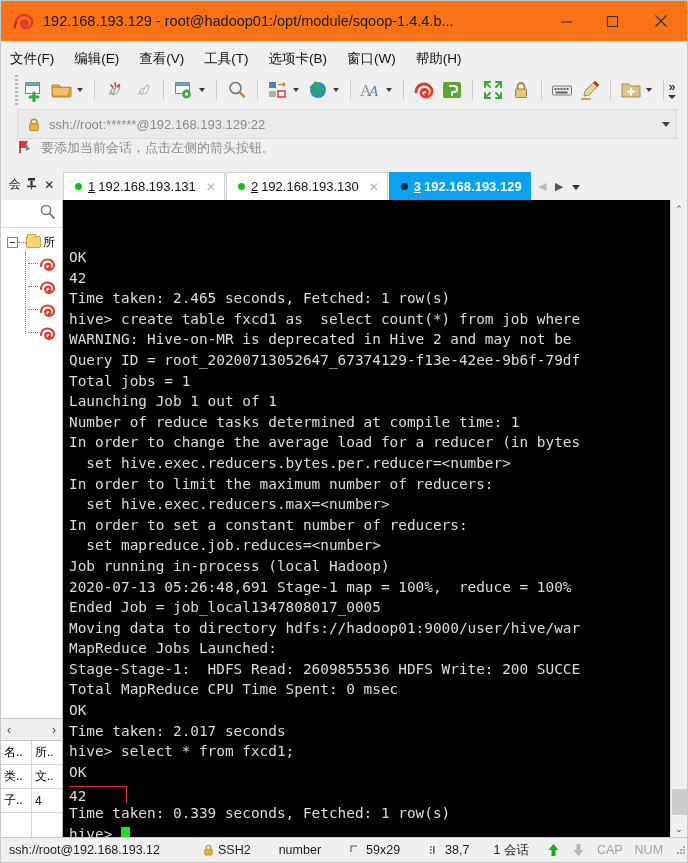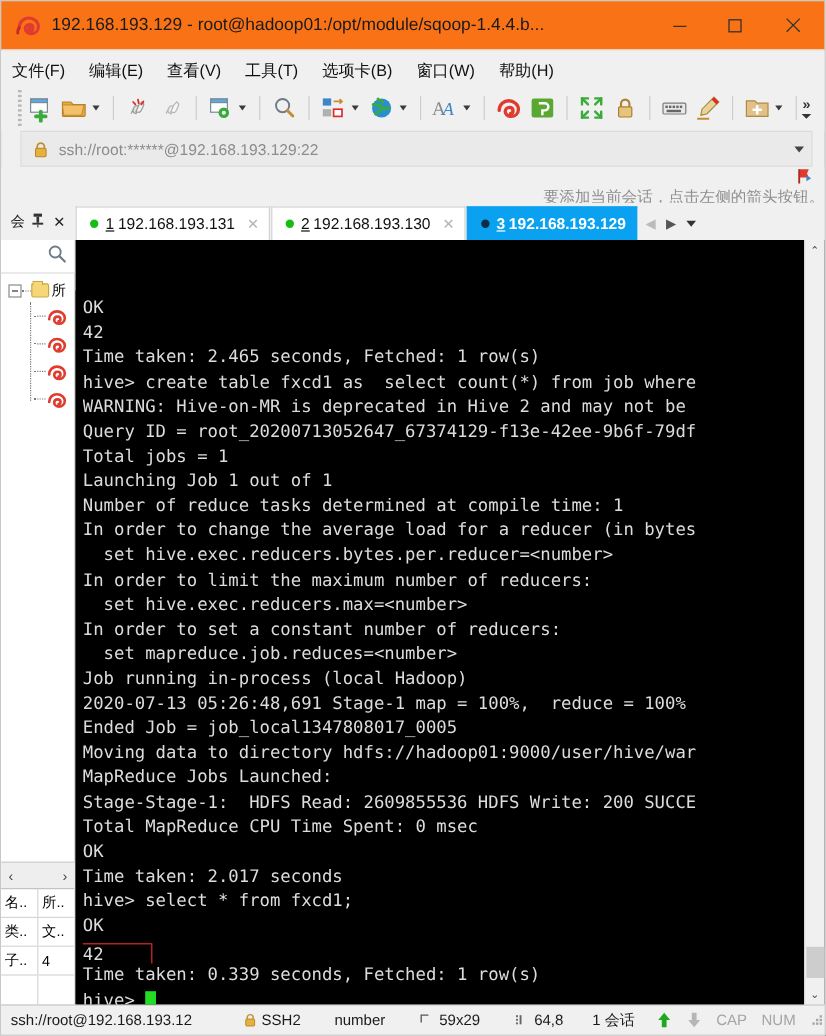--- a/index.html
+++ b/index.html
@@ -110,22 +110,22 @@
   .addr-caret::after {
     content: ""; width: 0; height: 0;
     border-left: 4.5px solid transparent;
     border-right: 4.5px solid transparent;
     border-top: 5px solid #444;
   }
 
   
   .noticebar {
     height: 30px; min-height: 30px;
-    display: flex; align-items: flex-end;
-    padding-left: 16px; background: #f0f0f0; flex-direction: column;
+    display: flex; align-items: flex-start;
+    padding-left: 16px; background: #f0f0f0;
   }
   .flag-ico { width: 16px; height: 16px; margin-right: 8px; position: relative; flex:0 0 auto;}
   .notice-text { font-size: 13px; color: #8e8e8e; white-space: nowrap; }
 
   
   .tabbar {
     height: 31px; min-height: 31px;
     background: #f0f0f0;
     display: flex; align-items: flex-end;
     position: relative;
@@ -735,21 +735,21 @@
       <span class="grip">
         <svg width="13" height="13" viewBox="0 0 13 13">
             <g fill="#666">
               <rect x="2" y="3" width="1.6" height="1.6"></rect>
               <rect x="2" y="6" width="1.6" height="1.6"></rect>
               <rect x="2" y="9" width="1.6" height="1.6"></rect>
               <rect x="5" y="3" width="1.6" height="7.6"></rect>
             </g>
           </svg>
       </span>
-      <span>64,8</span>
+      <span>38,7</span>
     </span>
     <span class="sb-cell" style="padding-left:18px">1 会话</span>
     <span class="sb-cell" style="padding-left:12px">
       <svg width="13" height="14" viewBox="0 0 13 14">
           <path d="M6.5 1l5 6H8.5v6h-4V7H1.5z" fill="#21a821"></path>
         </svg>
     </span>
     <span class="sb-cell">
       <svg width="13" height="14" viewBox="0 0 13 14">
           <path d="M6.5 13l5-6H8.5V1h-4v6H1.5z" fill="#b6b6b6"></path>

